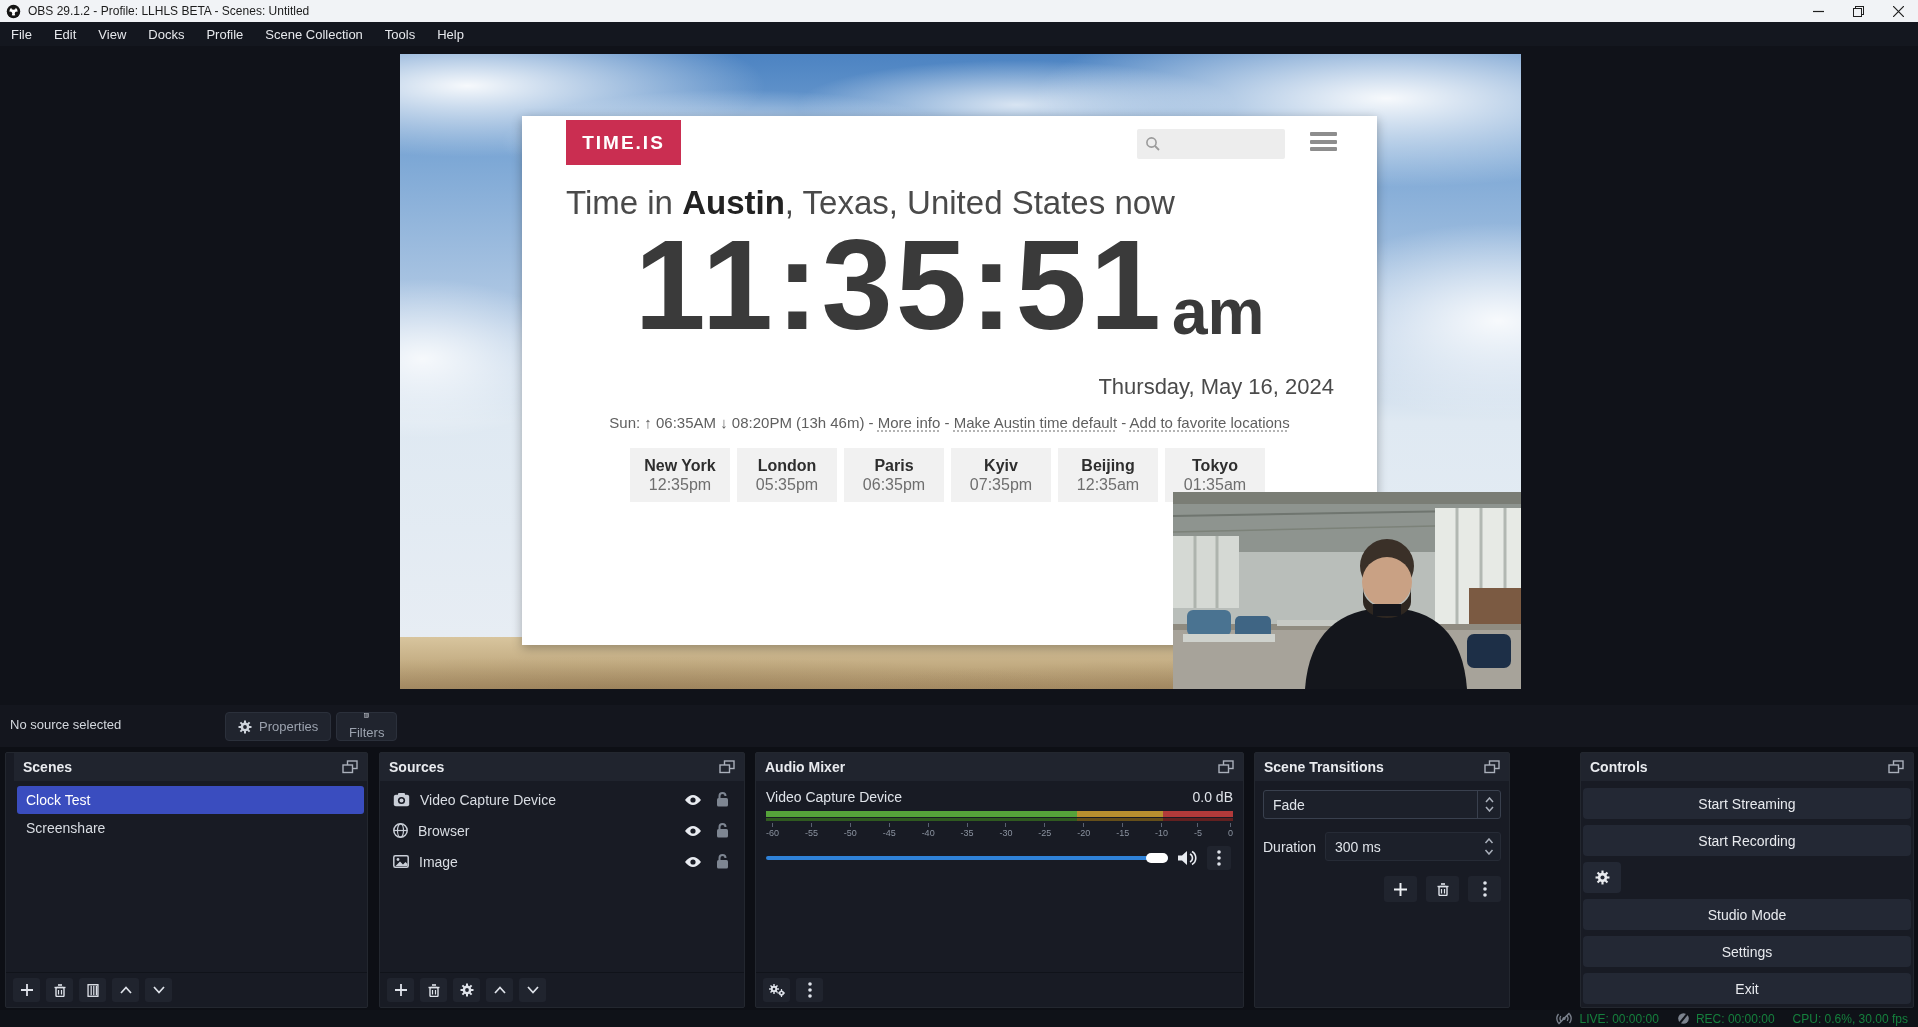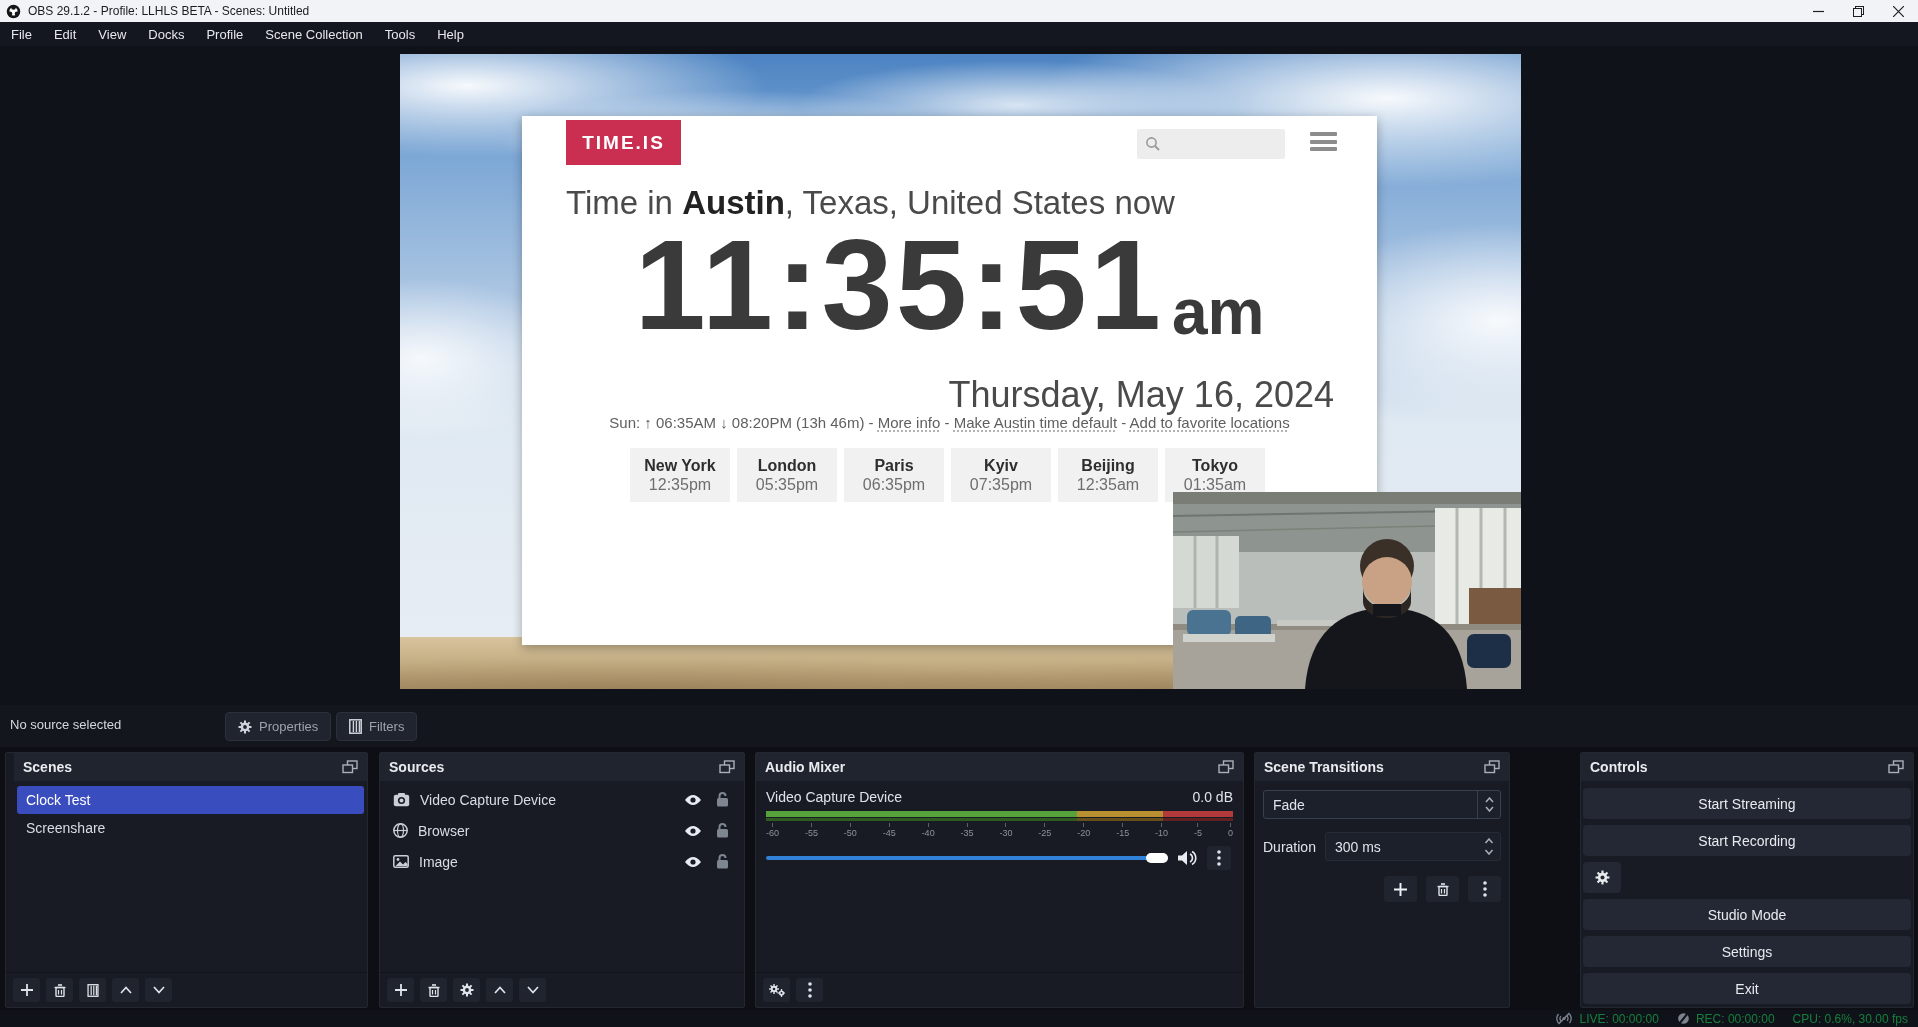--- a/index.html
+++ b/index.html
@@ -45,21 +45,21 @@
               border-radius:2px;display:flex;align-items:center;padding-left:8px;box-sizing:border-box;}
   .tis-burger{position:absolute;left:788px;top:16px;width:27px;height:19px;display:flex;
               flex-direction:column;justify-content:space-between;}
   .tis-burger .bar{height:4px;background:#8d8d8d;border-radius:1px;}
   .tis-heading{position:absolute;left:0;right:0;top:68px;padding:0 44px;font-size:33px;color:#4a4a4a;}
   .tis-heading b{color:#222;}
   .tis-clock{position:absolute;left:0;right:0;top:100px;height:134px;display:flex;
              justify-content:center;align-items:flex-end;color:#3a3a3a;padding-bottom:6px;box-sizing:border-box;}
   .tis-time{font-size:128px;font-weight:800;line-height:.92;letter-spacing:3px;}
   .tis-ampm{font-size:64px;font-weight:800;line-height:1;margin-left:8px;}
-  .tis-date{position:absolute;right:43px;top:258px;font-size:36px;color:#4a4a4a;}
+  .tis-date{position:absolute;right:43px;top:258px;font-size:22px;color:#4a4a4a;}
   .tis-sun{position:absolute;left:30px;right:30px;top:298px;text-align:center;font-size:15px;color:#5f5f5f;}
   .tis-link{text-decoration:underline dotted #9a9a9a;text-underline-offset:3px;}
   .tis-cities{position:absolute;left:108px;top:332px;display:flex;gap:7px;}
   .city{width:100px;height:54px;background:#f1f1f1;display:flex;flex-direction:column;
         align-items:center;justify-content:center;}
   .city-name{font-size:16px;font-weight:bold;color:#2e2e2e;}
   .city-time{font-size:16px;color:#6e6e6e;margin-top:1px;}
 
   
   .webcam{position:absolute;left:1173px;top:446px;width:348px;height:197px;overflow:hidden;}
@@ -285,21 +285,21 @@
             <line x1="7" y1="0.5" x2="7" y2="13.5"></line>
             <line x1="0.5" y1="7" x2="13.5" y2="7"></line>
             <line x1="2.4" y1="2.4" x2="11.6" y2="11.6"></line>
             <line x1="11.6" y1="2.4" x2="2.4" y2="11.6"></line>
           </g>
           <circle cx="7" cy="7" r="4.4" fill="#cfd4dc"></circle>
           <circle cx="7" cy="7" r="1.9" fill="#20242e"></circle>
         </svg>
       <span>Properties</span>
     </div>
-    <div class="tb-btn" style="left:336px;">
+    <div class="tb-btn" style="left:336px;flex-direction:column;">
       <svg width="13" height="15" viewBox="0 0 13 15">
           <rect x="0.8" y="0.8" width="11.4" height="13.4" fill="none" stroke="#cfd4dc" stroke-width="1.5"></rect>
           <line x1="4.4" y1="2" x2="4.4" y2="13" stroke="#cfd4dc" stroke-width="1.4"></line>
           <line x1="7.4" y1="2" x2="7.4" y2="13" stroke="#cfd4dc" stroke-width="1.4"></line>
           <line x1="10.4" y1="2" x2="10.4" y2="13" stroke="#cfd4dc" stroke-width="1.4"></line>
         </svg>
       <span>Filters</span>
     </div>
   </div>
 

